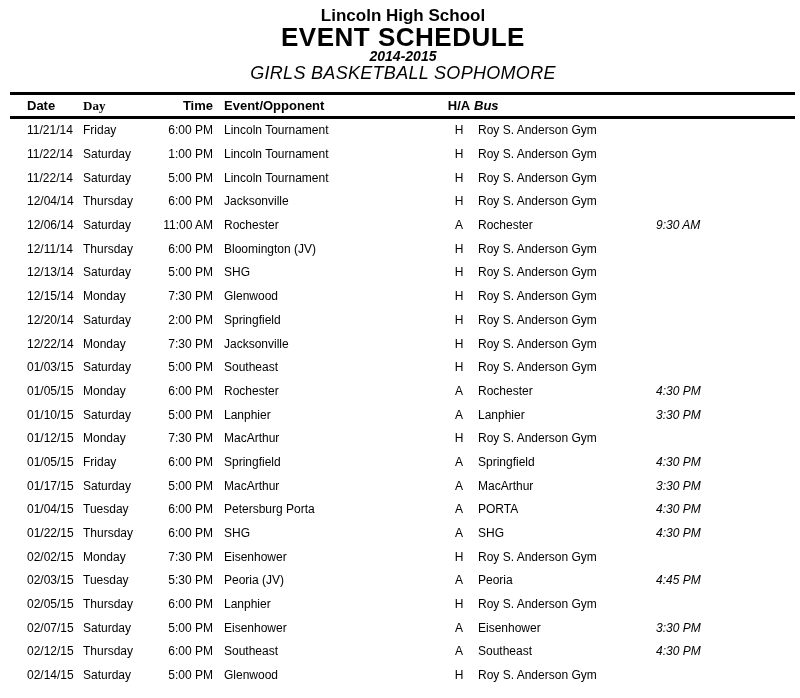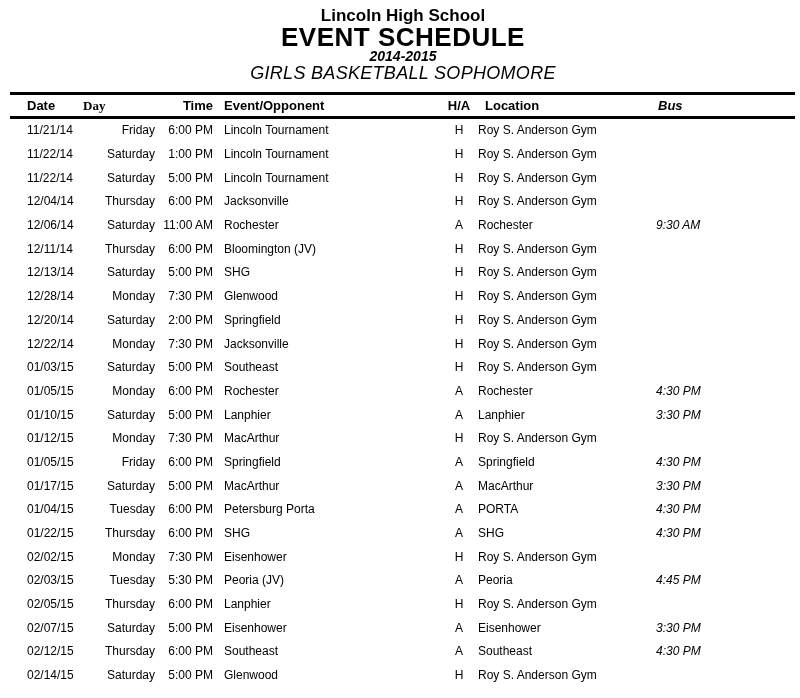--- a/index.html
+++ b/index.html
@@ -28,21 +28,21 @@
     display: grid;
     grid-template-columns: 83px 72px 58px 233px 26px 184px 144px;
     align-items: center;
     width: 664px;
   }
   .hrow { height: 21px; font-size: 13px; font-weight: bold; }
   .drow { height: 23.7px; font-size: 12px; }
 
   
   .c-date  { text-align: left;  padding-left: 27px; }
-  .c-day   { text-align: right; }
+  .c-day   { text-align: left; }
   .c-time  { text-align: right; }
   .c-event { text-align: left;  padding-left: 11px; }
   .c-ha    { text-align: center; }
   .c-loc   { text-align: left;  padding-left: 6px; }
   .c-bus   { text-align: left; font-style: italic; }
 
   
   .hrow .c-day  { text-align: left; padding-left: 0; font-family: Liberation Serif, serif; }
   .hrow .c-loc  { padding-left: 13px; }
   .hrow .c-bus  { padding-left: 2px; }
@@ -62,21 +62,20 @@
   </div>
 
   <div class="rule rule-thick"></div>
 
   <div class="grid-row hrow">
     <div class="cell c-date">Date</div>
     <div class="cell c-day">Day</div>
     <div class="cell c-time">Time</div>
     <div class="cell c-event">Event/Opponent</div>
     <div class="cell c-ha">H/A</div>
-    <div class="cell c-loc">Location</div>
     <div class="cell c-bus">Bus</div>
   </div>
 
   <div class="rule rule-mid"></div>
 
   <div>
 
   <div class="grid-row drow">
         <div class="cell c-date">11/21/14</div>
         <div class="cell c-day">Friday</div>
@@ -134,21 +133,21 @@
       <div class="grid-row drow">
         <div class="cell c-date">12/13/14</div>
         <div class="cell c-day">Saturday</div>
         <div class="cell c-time">5:00 PM</div>
         <div class="cell c-event">SHG</div>
         <div class="cell c-ha">H</div>
         <div class="cell c-loc">Roy S. Anderson Gym</div>
         <div class="cell c-bus"></div>
       </div>
       <div class="grid-row drow">
-        <div class="cell c-date">12/28/14</div>
+        <div class="cell c-date">12/15/14</div>
         <div class="cell c-day">Monday</div>
         <div class="cell c-time">7:30 PM</div>
         <div class="cell c-event">Glenwood</div>
         <div class="cell c-ha">H</div>
         <div class="cell c-loc">Roy S. Anderson Gym</div>
         <div class="cell c-bus"></div>
       </div>
       <div class="grid-row drow">
         <div class="cell c-date">12/20/14</div>
         <div class="cell c-day">Saturday</div>

